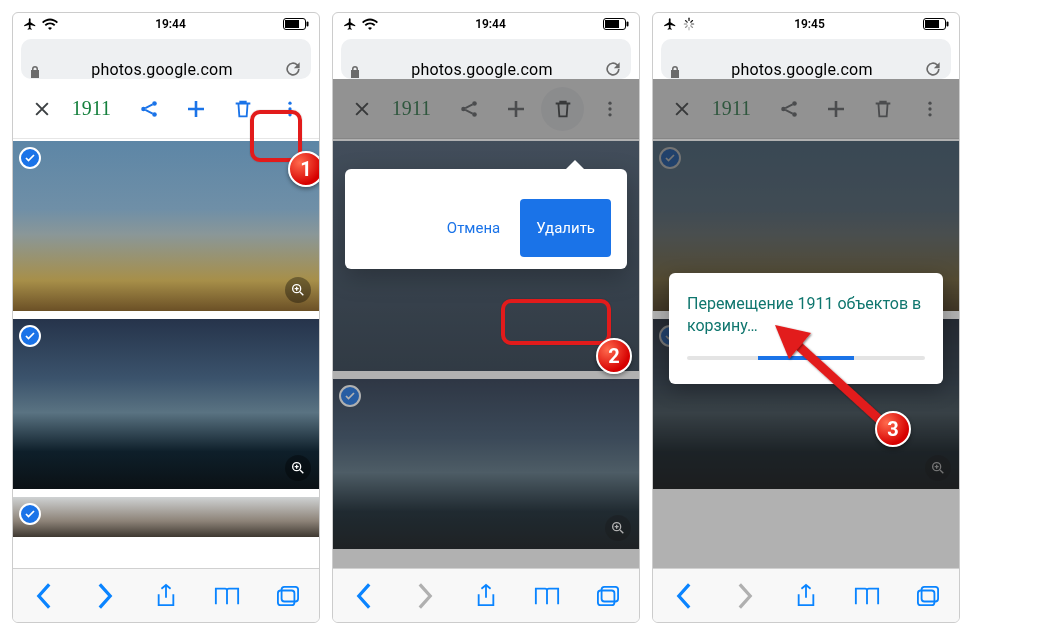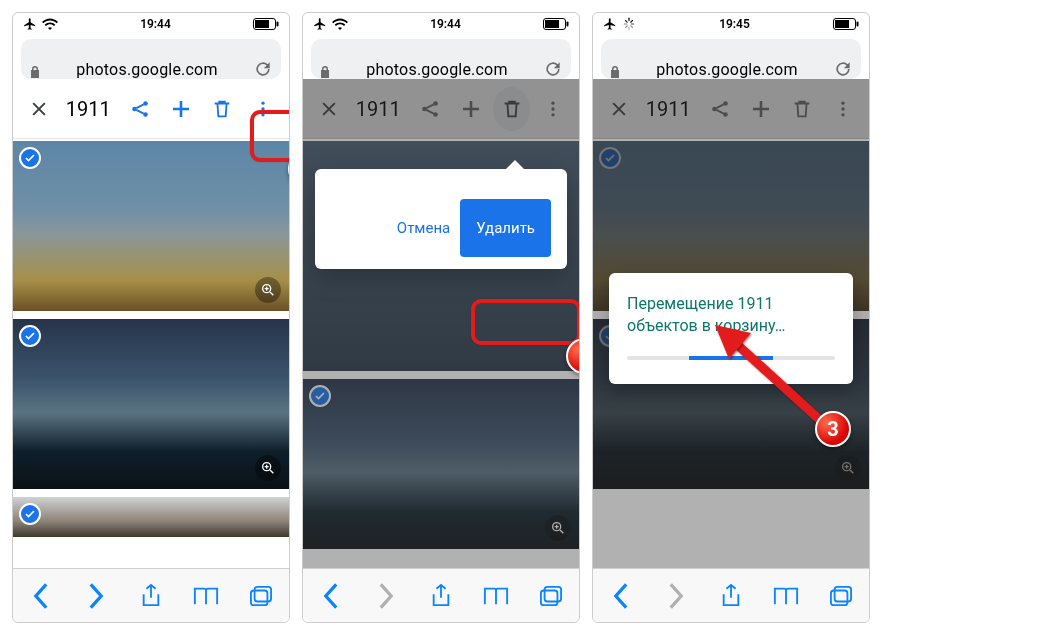--- a/index.html
+++ b/index.html
@@ -3,40 +3,40 @@
 <meta charset="utf-8">
 <style>
   * { box-sizing: border-box; margin: 0; padding: 0; }
   body {
     background: #fff;
     font-family: -apple-system, BlinkMacSystemFont, "Segoe UI", Roboto, Arial, sans-serif;
     width: 1064px; height: 635px; position: relative; overflow: hidden;
   }
   .stage { display: flex; gap: 12px; padding: 12px; }
   .phone {
-    width: 278px; height: 611px; background: #fff; border: 1.5px solid #ccc;
+    width: 308px; height: 611px; background: #fff; border: 1.5px solid #ccc;
     border-radius: 6px; position: relative; overflow: hidden; flex-shrink: 0;
   }
   .status-bar {
     height: 22px; display: flex; align-items: center; justify-content: space-between;
     padding: 0 10px; font-size: 12px; font-weight: 600; color: #000;
   }
   .status-left, .status-right { display:flex; align-items:center; gap:5px; }
   .sb-icon { display:inline-flex; }
   .addr-bar {
     height: 40px; margin: 4px 8px 0 8px; background: #eef0f2; border-radius: 10px;
     display: flex; align-items: flex-end; padding: 0 8px; gap: 6px; color:#111;
   }
   .addr-text { flex:1; text-align:center; font-size:16px; color:#000; letter-spacing:0.2px;}
   .action-bar {
     height: 60px; display: flex; align-items: center; padding: 0 8px;
     gap: 4px; border-bottom: 1px solid #e6e6e6; background:#fff;
   }
   .ab-btn { width:44px; height:44px; display:flex; align-items:center; justify-content:center; border-radius:50%; }
-  .ab-count { font-size:20px; color:#000000; min-width:56px; text-align:left; padding-left:4px;}
+  .ab-count { font-size:20px; color:#15803d; min-width:56px; text-align:left; padding-left:4px;font-family:Liberation Serif, serif;}
   .blue { color:#1a73e8; }
   .grey { color:#5f6368; }
   .content { position:absolute; top:128px; left:0; right:0; bottom:54px; overflow:hidden; }
   .photo { position:relative; width:100%; display:block; }
   .photo1 { height:170px; background: linear-gradient(#5d86a6 0%, #6f8fa7 40%, #8a9798 55%, #a78f49 82%, #6b5026 100%); }
   .photo2 { height:170px; background: linear-gradient(#26344b 0%, #3b536c 35%, #5a7382 55%, #0e1f2a 78%, #0b1115 100%); margin-top:8px;}
   .photo3 { height:40px; background: linear-gradient(#cfd2d3, #8d8378 60%, #3e3830); margin-top:8px;}
   .check { position:absolute; top:6px; left:6px; width:22px; height:22px; background:#1a73e8; border:2px solid #fff; border-radius:50%; display:flex;align-items:center;justify-content:center;}
   .mag { position:absolute; right:8px; bottom:8px; width:26px; height:26px; border-radius:50%; background:rgba(0,0,0,0.35); display:flex;align-items:center;justify-content:center;}
   .bottom-bar {
@@ -51,21 +51,21 @@
   .action-bar.dimmed { filter: brightness(0.88) saturate(0.7); background:#e8e8e8; border-bottom-color:#d0d0d0;}
   .popover {
     position:absolute; top:156px; left:12px; right:12px; background:#fff;
     border-radius:6px; box-shadow: 0 8px 24px rgba(0,0,0,0.25); padding:16px 16px 12px 16px;
   }
   .popover::before{
     content:""; position:absolute; top:-9px; right:42px; width:0;height:0;
     border-left:10px solid transparent; border-right:10px solid transparent; border-bottom:10px solid #fff;
   }
   .popover-text { font-size:15px; color:#555; line-height:1.45; }
-  .popover-actions { display:flex; justify-content:flex-end; margin-top:14px; align-items:center;}
+  .popover-actions { display:flex; justify-content:flex-end; gap:10px; margin-top:14px; align-items:center;}
   .btn-flat { color:#1a73e8; font-size:15px; padding:8px 10px; cursor:pointer;}
   .btn-primary { background:#1a73e8; color:#fff; font-size:15px; padding:20px 16px; border-radius:4px; cursor:pointer;}
 
   .toast {
     position:absolute; top:260px; left:16px; right:16px; background:#fff; border-radius:6px;
     box-shadow:0 6px 20px rgba(0,0,0,0.28); padding:20px 18px 24px 18px;
   }
   .toast-text { font-size:16px; color:#0f766e; line-height:1.4; }
   .progress { margin-top:18px; height:4px; background:#e4e4e4; border-radius:2px; position:relative; overflow:hidden;}
   .progress-fill { position:absolute; left:30%; width:40%; top:0; bottom:0; background:#1a73e8;}

